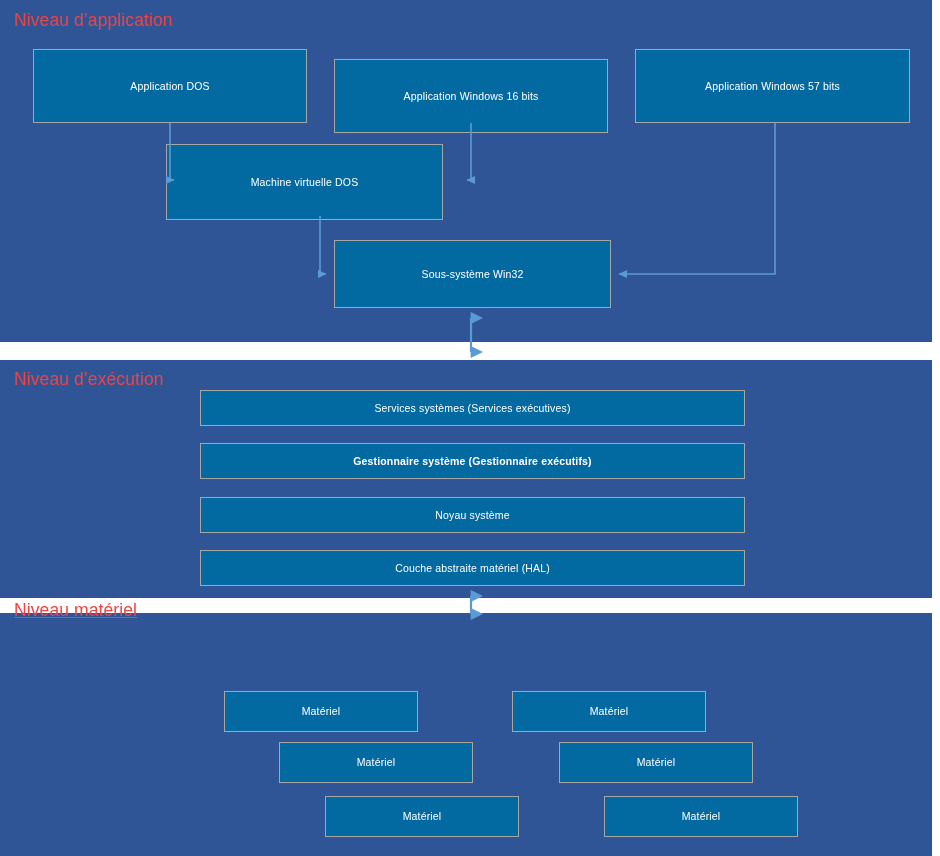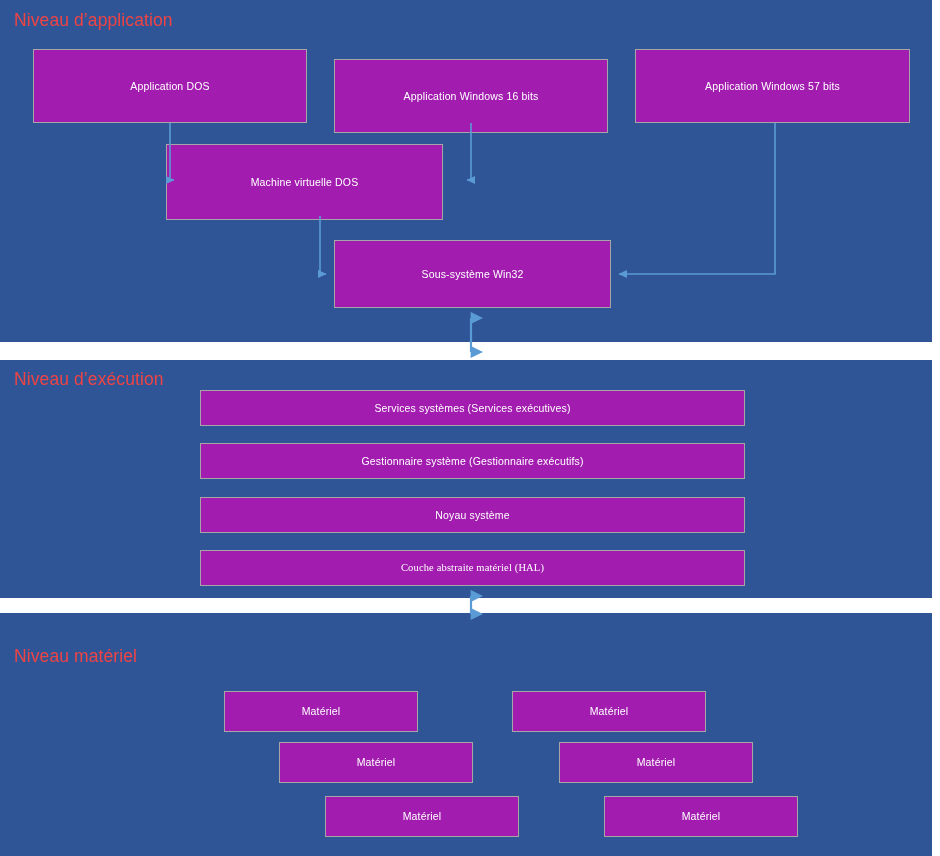--- a/index.html
+++ b/index.html
@@ -28,21 +28,21 @@
   .panel-title {
     position: absolute;
     color: #ef4444;
     font-size: 17.5px;
     font-weight: 400;
     letter-spacing: 0.1px;
     white-space: nowrap;
   }
   .box {
     position: absolute;
-    background: #a21caf;
+    background: #0369a1;
     border: 1px solid #A6A6A6;
     box-sizing: border-box;
     display: flex;
     align-items: center;
     justify-content: center;
     color: #FFFFFF;
     font-size: 10.5px;
     font-weight: 400;
     text-align: center;
     letter-spacing: 0.15px;
@@ -92,35 +92,35 @@
   </div>
 
   <div class="panel" style="left:0px; top:360px; width:932px; height:238px;">
   </div>
   <div class="panel-title" style="left:14px; top:369px;">Niveau d’exécution</div>
 
   <div class="box" style="left:200px; top:390px; width:545px; height:36px;">
     <span class="box-label">Services systèmes (Services exécutives)</span>
   </div>
 
-  <div class="box" style="left:200px; top:443px; width:545px; height:36px;">
+  <div class="box" style="left:200px; top:443px; width:545px; height:36px;font-weight:bold;">
     <span class="box-label">Gestionnaire système (Gestionnaire exécutifs)</span>
   </div>
 
   <div class="box" style="left:200px; top:497px; width:545px; height:36px;">
     <span class="box-label">Noyau système</span>
   </div>
 
-  <div class="box" style="left:200px; top:550px; width:545px; height:36px;font-family:Liberation Serif, serif;">
+  <div class="box" style="left:200px; top:550px; width:545px; height:36px;">
     <span class="box-label">Couche abstraite matériel (HAL)</span>
   </div>
 
   <div class="panel" style="left:0px; top:613px; width:932px; height:243px;">
   </div>
-  <div class="panel-title" style="left:14px; top:646px;">Niveau matériel</div>
+  <div class="panel-title" style="left:14px; top:600px;text-decoration:underline;">Niveau matériel</div>
 
   <div class="box" style="left:224px; top:691px; width:194px; height:41px;">
     <span class="box-label">Matériel</span>
   </div>
 
   <div class="box" style="left:512px; top:691px; width:194px; height:41px;">
     <span class="box-label">Matériel</span>
   </div>
 
   <div class="box" style="left:279px; top:742px; width:194px; height:41px;">

